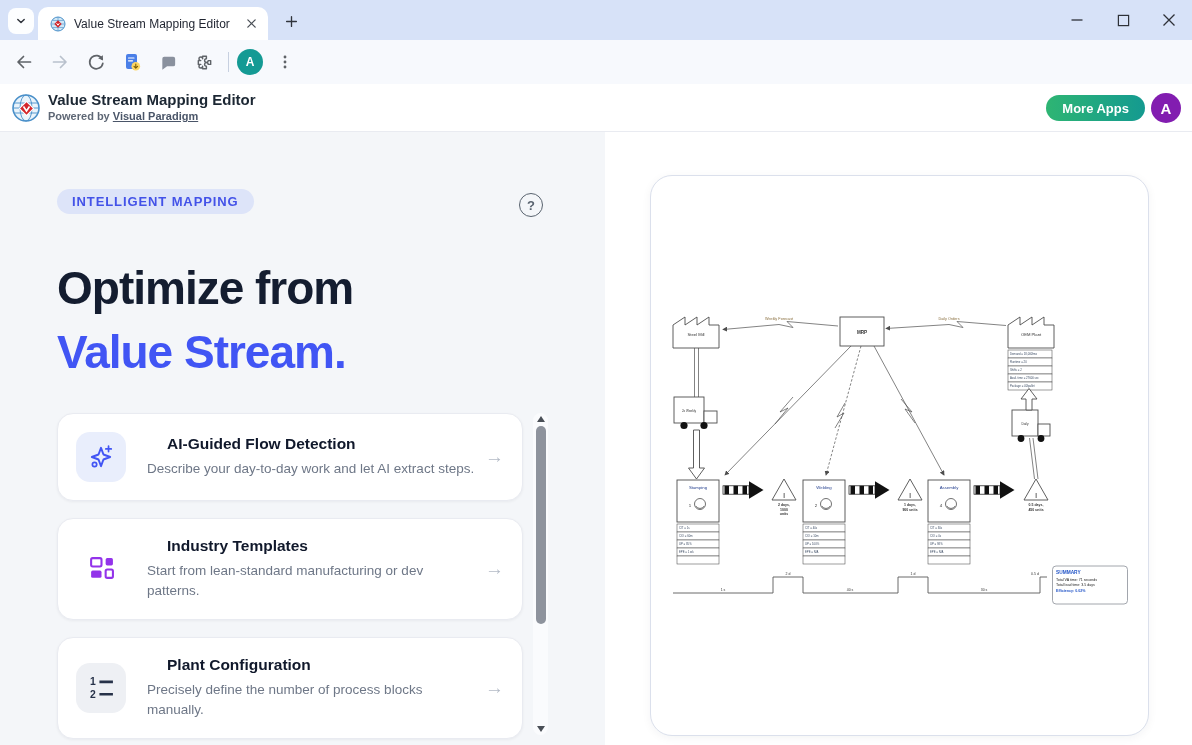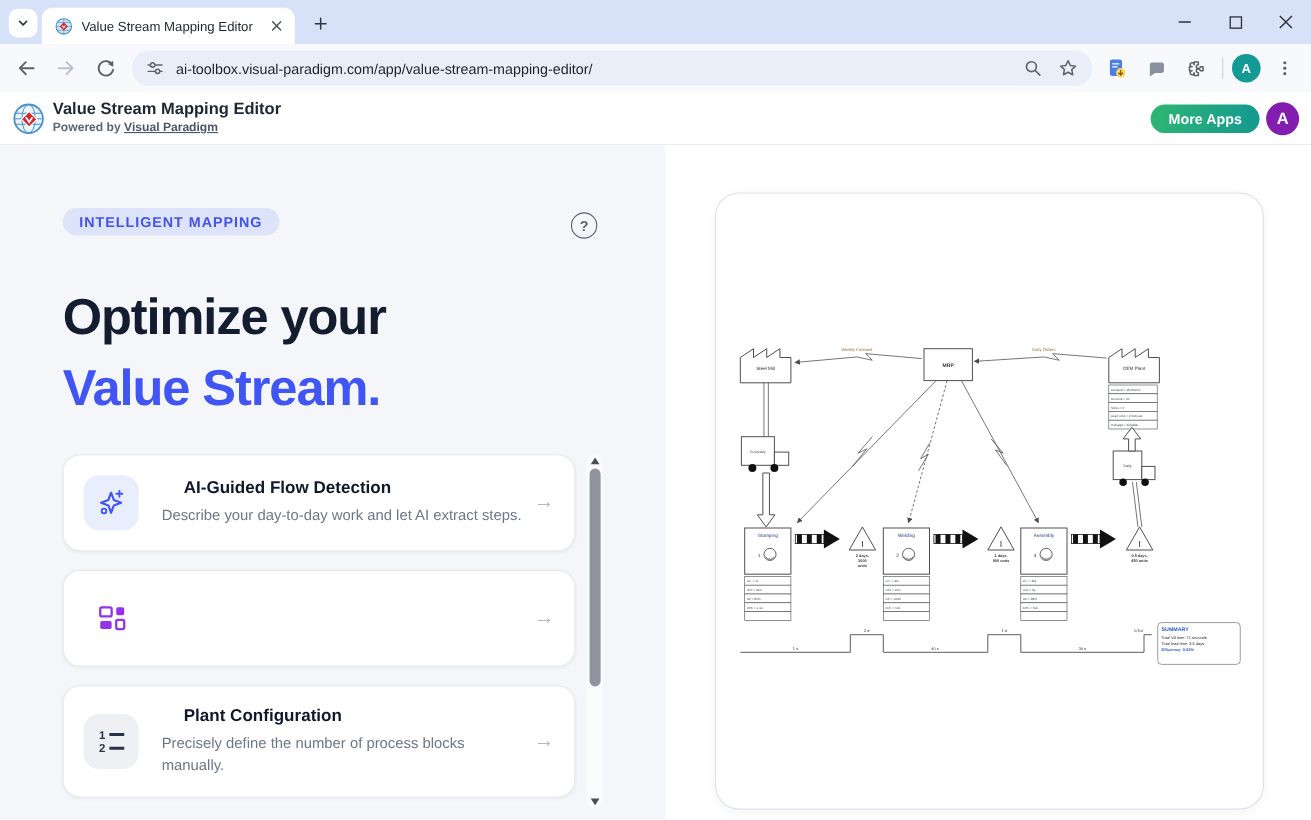--- a/index.html
+++ b/index.html
@@ -137,39 +137,20 @@
       <svg width="20" height="20" viewBox="0 0 20 20">
           <path class="i" style="stroke:#b9c1cd" d="M3.5,10 H15.5 M10.5,4.5 L16,10 L10.5,15.5"></path>
         </svg>
     </div>
     <div class="tb-btn">
       <svg width="20" height="20" viewBox="0 0 20 20">
         <path class="i" d="M16.2,7.2 A6.6,6.6 0 1 0 16.8,11.3"></path>
         <polygon points="16.9,3.3 16.9,8.6 12.2,6.2" fill="#5f6368"></polygon>
       </svg>
     </div>
-    <div class="omnibox">
-      <svg width="18" height="18" viewBox="0 0 20 20">
-        <path class="i" style="stroke-width:1.5" d="M3,6.8 H17 M3,13.2 H17"></path>
-        <circle cx="7.5" cy="6.8" r="2.2" fill="#e9eef8" stroke="#5f6368" stroke-width="1.5"></circle>
-        <circle cx="12.5" cy="13.2" r="2.2" fill="#e9eef8" stroke="#5f6368" stroke-width="1.5"></circle>
-      </svg>
-      <span class="omni-url">ai-toolbox.visual-paradigm.com/app/value-stream-mapping-editor/</span>
-      <span class="omni-ic">
-        <svg width="18" height="18" viewBox="0 0 20 20">
-            <circle class="i" cx="8.5" cy="8.5" r="5"></circle>
-            <path class="i" d="M12.3,12.3 L17,17"></path>
-          </svg>
-      </span>
-      <span class="omni-ic">
-        <svg width="18" height="18" viewBox="0 0 20 20">
-            <polygon class="i" style="stroke-width:1.5" points="10,2.5 12.3,7.2 17.5,7.9 13.7,11.4 14.7,16.6 10,14.1 5.3,16.6 6.3,11.4 2.5,7.9 7.7,7.2"></polygon>
-          </svg>
-      </span>
-    </div>
     <div class="tb-btn">
       <svg width="20" height="20" viewBox="0 0 20 20">
         <rect x="4" y="2" width="11" height="15" rx="2" fill="#4a7fe8"></rect>
         <path d="M6.5,6 H12 M6.5,8.8 H10.5" stroke="#fff" stroke-width="1.2" stroke-linecap="round"></path>
         <circle cx="13.8" cy="14.2" r="4.3" fill="#fdd663"></circle>
         <path d="M13.8,12 V16 M12,14.4 L13.8,16.2 L15.6,14.4" stroke="#7a5b00" stroke-width="1.1" fill="none" stroke-linecap="round" stroke-linejoin="round"></path>
       </svg>
     </div>
     <div class="tb-btn">
       <svg width="19" height="19" viewBox="0 0 20 20">
@@ -208,21 +189,21 @@
     <button class="more-apps">More Apps</button>
     <div class="ah-avatar">A</div>
   </div>
 
   <div class="main">
 
     <div class="left-panel">
       <span class="badge">INTELLIGENT MAPPING</span>
       <button class="help-btn">?</button>
       <h1 class="hero">
-        <span class="l1">Optimize your</span>
+        <span class="l1">Optimize from</span>
         <span class="l2">Value Stream.</span>
       </h1>
 
       <div class="cards">
         <div class="card">
           <div class="tile tile1">
             <svg width="28" height="28" viewBox="0 0 26 26">
               <path d="M13,4.5 L15.3,10.7 L21.5,13 L15.3,15.3 L13,21.5 L10.7,15.3 L4.5,13 L10.7,10.7 Z" fill="none" stroke="#4255f4" stroke-width="1.8" stroke-linejoin="round"></path>
               <path d="M20,3 V8 M17.5,5.5 H22.5" stroke="#4255f4" stroke-width="1.6" stroke-linecap="round"></path>
               <circle cx="7" cy="20" r="2" fill="none" stroke="#4255f4" stroke-width="1.6"></circle>
@@ -236,20 +217,24 @@
         </div>
 
         <div class="card">
           <div class="tile tile2">
             <svg width="27" height="27" viewBox="0 0 26 26">
               <rect x="3" y="3" width="10" height="8" rx="1.5" fill="none" stroke="#9333ea" stroke-width="2"></rect>
               <rect x="17" y="3" width="7" height="7" rx="1.5" fill="#9333ea"></rect>
               <rect x="3" y="15" width="10" height="7" rx="1.5" fill="#9333ea"></rect>
               <rect x="17" y="14" width="7" height="8" rx="1.5" fill="none" stroke="#9333ea" stroke-width="2"></rect>
             </svg>
+          </div>
+          <div class="card-body">
+            <div class="card-title">Industry Templates</div>
+            <div class="card-desc">Start from lean-standard manufacturing or dev patterns.</div>
           </div>
           <span class="card-arrow">→</span>
         </div>
 
         <div class="card">
           <div class="tile tile3">
             <svg width="27" height="27" viewBox="0 0 26 26">
               <text x="2" y="11" font-size="10" font-weight="bold" fill="#273249">1</text>
               <text x="2" y="23" font-size="10" font-weight="bold" fill="#273249">2</text>
               <path d="M11,7.5 H24 M11,19.5 H24" stroke="#273249" stroke-width="2.6"></path>

